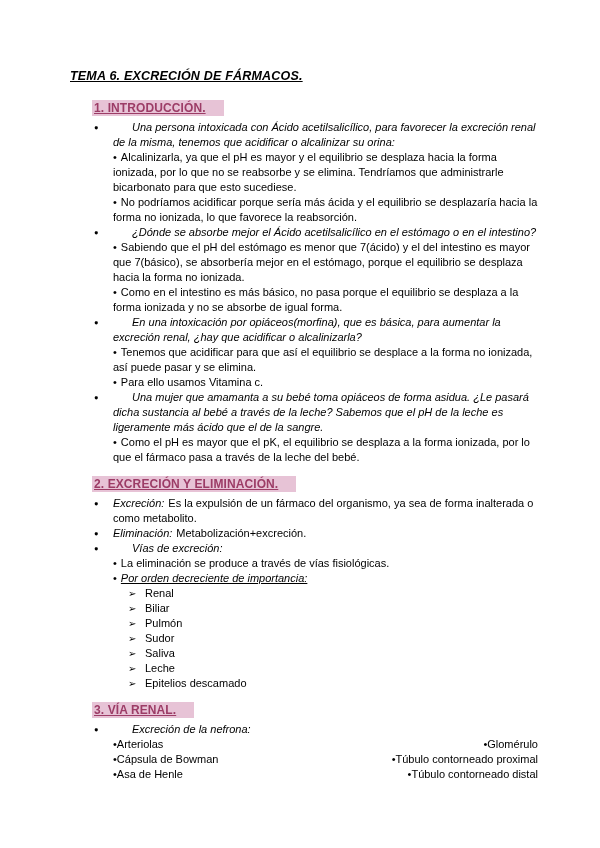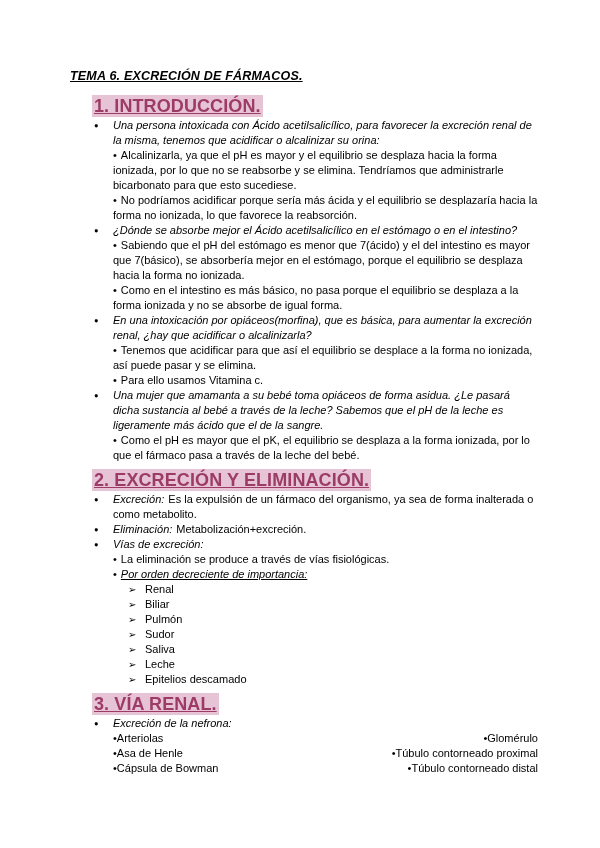--- a/index.html
+++ b/index.html
@@ -14,27 +14,27 @@
     overflow:hidden;
   }
   .doc-title{
     font-size:12.5px;font-weight:bold;font-style:italic;
     text-decoration:underline;letter-spacing:.2px;line-height:16px;
     margin-bottom:14px;
   }
   .heading-row{margin:9px 0 3px 22px;line-height:17px;}
   .hl{
     background:var(--heading-highlight);color:var(--heading-text);
-    font-weight:bold;font-size:18px;text-decoration:underline;
-    padding:1px 2px 1px 2px;letter-spacing:.1px;
+    font-weight:bold;font-size:12px;text-decoration:underline;
+    padding:1px 18px 1px 2px;letter-spacing:.1px;
   }
   .body-text{font-size:11px;line-height:15px;}
   .li1{position:relative;padding-left:43px;}
   .li1 .bullet{position:absolute;left:24px;top:3.5px;font-size:7.5px;line-height:8px;}
-  .q{font-style:italic;}
+  .q{font-style:italic;margin-left:19px;}
   .lead{font-style:italic;margin-right:4px;text-align:right;}
   .li2{padding-left:43px;}
   .li2 .dot{margin-right:4px;}
   .li3{padding-left:58px;}
   .li3 .arr{display:inline-block;width:17px;font-size:10px;}
   .u-it{font-style:italic;text-decoration:underline;}
   .cols{display:flex;padding-left:43px;}
   .col-left{width:176px;}
   .col-right{flex:1;text-align:right;}
 </style>
@@ -113,22 +113,22 @@
     </div>
 
     <div class="body-text li1">
       <span class="bullet">●</span>
       <span class="q">Excreción de la nefrona:</span>
     </div>
 
     <div class="cols">
       <div class="col-left">
         <div class="body-text"><span class="dot">•</span><span>Arteriolas</span></div>
+        <div class="body-text"><span class="dot">•</span><span>Cápsula de Bowman</span></div>
         <div class="body-text"><span class="dot">•</span><span>Asa de Henle</span></div>
-        <div class="body-text"><span class="dot">•</span><span>Cápsula de Bowman</span></div>
       </div>
       <div class="col-right">
         <div class="body-text"><span class="dot">•</span><span>Glomérulo</span></div>
         <div class="body-text"><span class="dot">•</span><span>Túbulo contorneado proximal</span></div>
         <div class="body-text"><span class="dot">•</span><span>Túbulo contorneado distal</span></div>
       </div>
     </div>
   </div>
 
 </div>

